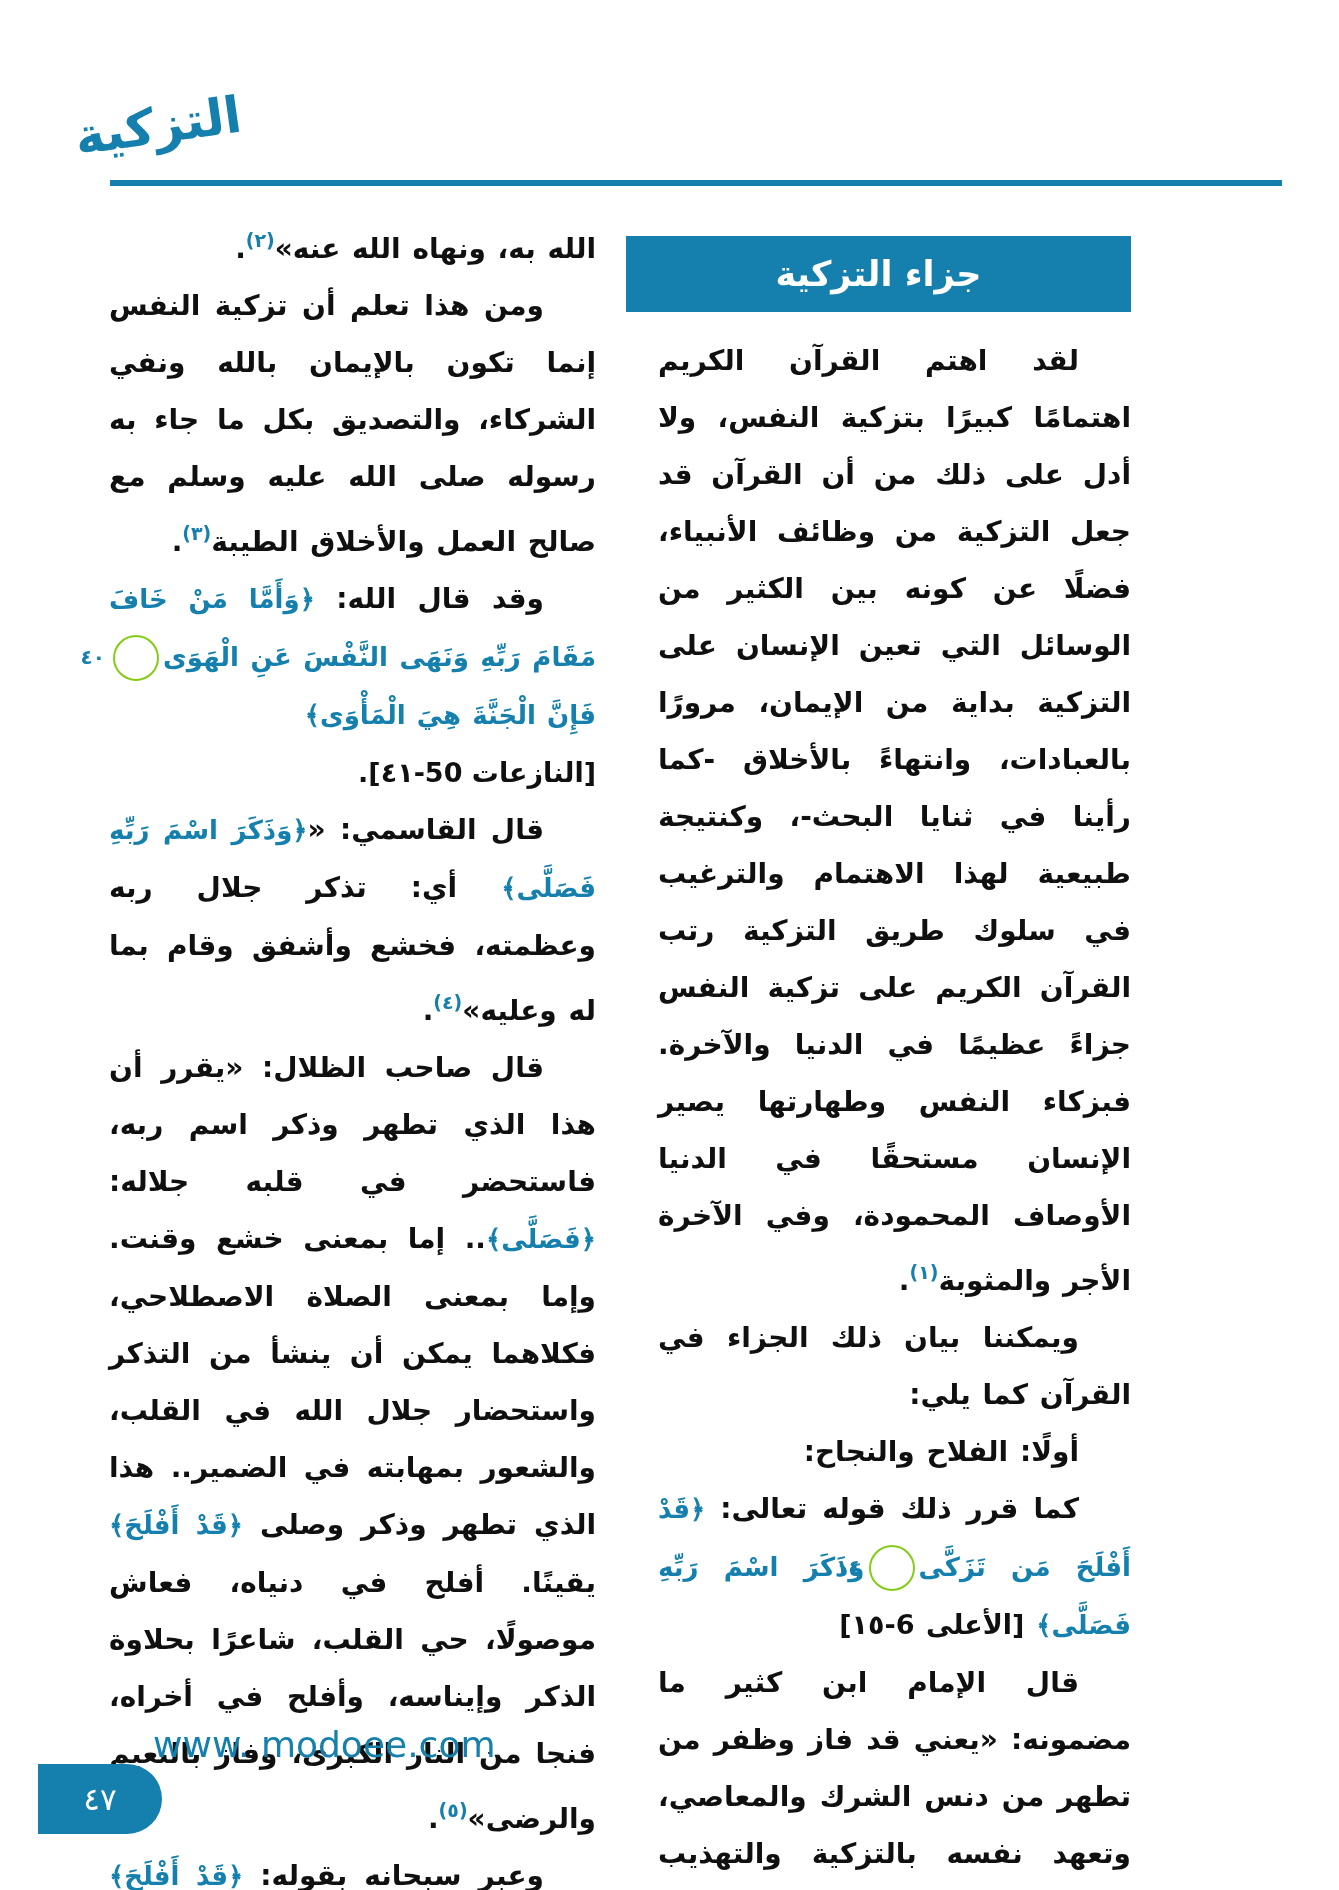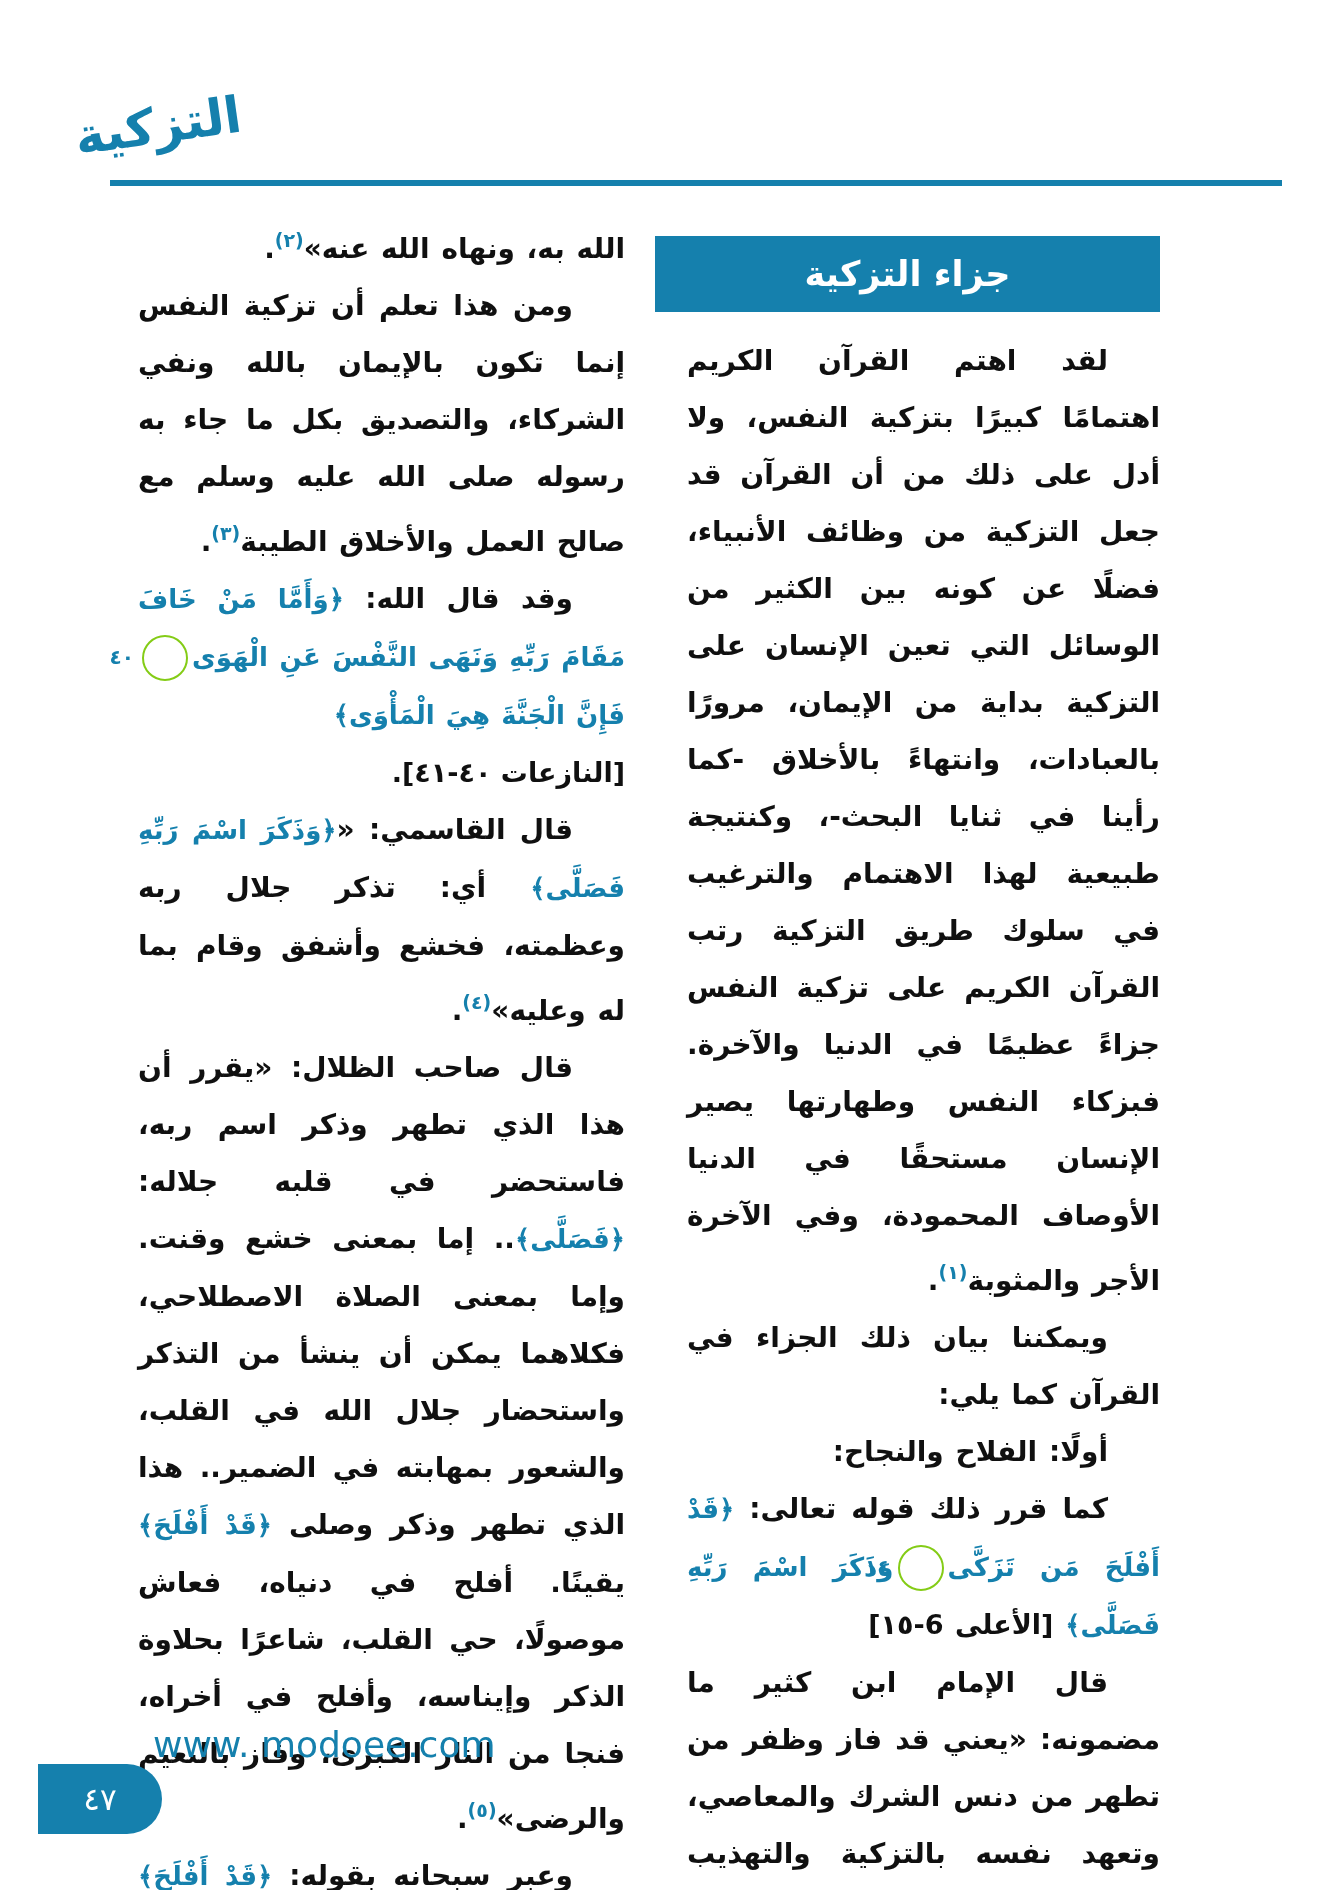--- a/index.html
+++ b/index.html
@@ -18,21 +18,21 @@
     transform:rotate(-8deg);
     display:flex;align-items:center;justify-content:center;
     letter-spacing:-2px;
   }
   .header-rule{
     position:absolute;left:110px;top:180px;
     width:1172px;height:6px;background:#1580AD;
   }
   
   .columns{
-    position:absolute;top:212px;left:106px;width:1054px;height:1536px;
+    position:absolute;top:212px;left:77px;width:1054px;height:1536px;
     display:flex;direction:rtl;gap:30px;
   }
   .col{display:flex;flex-direction:column;height:100%;}
   .col-right{width:505px;}
   .col-left{width:519px;}
   .para{
     margin:0;direction:rtl;text-align:justify;
     font-size:28px;line-height:57px;font-weight:bold;
     word-spacing:2px;
   }
@@ -94,21 +94,21 @@
     </div>
 
     <div class="col col-left">
 
       <p class="para"><span>الله به، ونهاه الله عنه»</span><span class="fnmark">(٢)</span><span>.</span></p>
 
       <p class="para indent"><span>ومن هذا تعلم أن تزكية النفس إنما تكون بالإيمان بالله ونفي الشركاء، والتصديق بكل ما جاء به رسوله صلى الله عليه وسلم مع صالح العمل والأخلاق الطيبة</span><span class="fnmark">(٣)</span><span>.</span></p>
 
       <p class="para indent"><span>وقد قال الله: </span><span class="quran">﴿</span><span class="quran">وَأَمَّا مَنْ خَافَ مَقَامَ رَبِّهِ وَنَهَى النَّفْسَ عَنِ الْهَوَى</span><span class="ayah-badge">٤٠</span><span class="quran">فَإِنَّ الْجَنَّةَ هِيَ الْمَأْوَى</span><span class="quran">﴾</span></p>
 
-      <p class="ref-line">[النازعات ٤٠-٤١].</p>
+      <p class="ref-line">[النازعات 50-٤١].</p>
 
       <p class="para indent"><span>قال القاسمي: «</span><span class="quran">﴿وَذَكَرَ اسْمَ رَبِّهِ فَصَلَّى﴾</span><span> أي: تذكر جلال ربه وعظمته، فخشع وأشفق وقام بما له وعليه»</span><span class="fnmark">(٤)</span><span>.</span></p>
 
       <p class="para indent"><span>قال صاحب الظلال: «يقرر أن هذا الذي تطهر وذكر اسم ربه، فاستحضر في قلبه جلاله: </span><span class="quran">﴿فَصَلَّى﴾</span><span>.. إما بمعنى خشع وقنت. وإما بمعنى الصلاة الاصطلاحي، فكلاهما يمكن أن ينشأ من التذكر واستحضار جلال الله في القلب، والشعور بمهابته في الضمير.. هذا الذي تطهر وذكر وصلى </span><span class="quran">﴿قَدْ أَفْلَحَ﴾</span><span> يقينًا. أفلح في دنياه، فعاش موصولًا، حي القلب، شاعرًا بحلاوة الذكر وإيناسه، وأفلح في أخراه، فنجا من النار الكبرى، وفاز بالنعيم والرضى»</span><span class="fnmark">(٥)</span><span>.</span></p>
 
       <p class="para indent"><span>وعبر سبحانه بقوله: </span><span class="quran">﴿قَدْ أَفْلَحَ﴾</span><span> ليجمع في هذا التعبير البليغ، كل معاني الخير</span></p>
 
     </div>
   </div>
 

